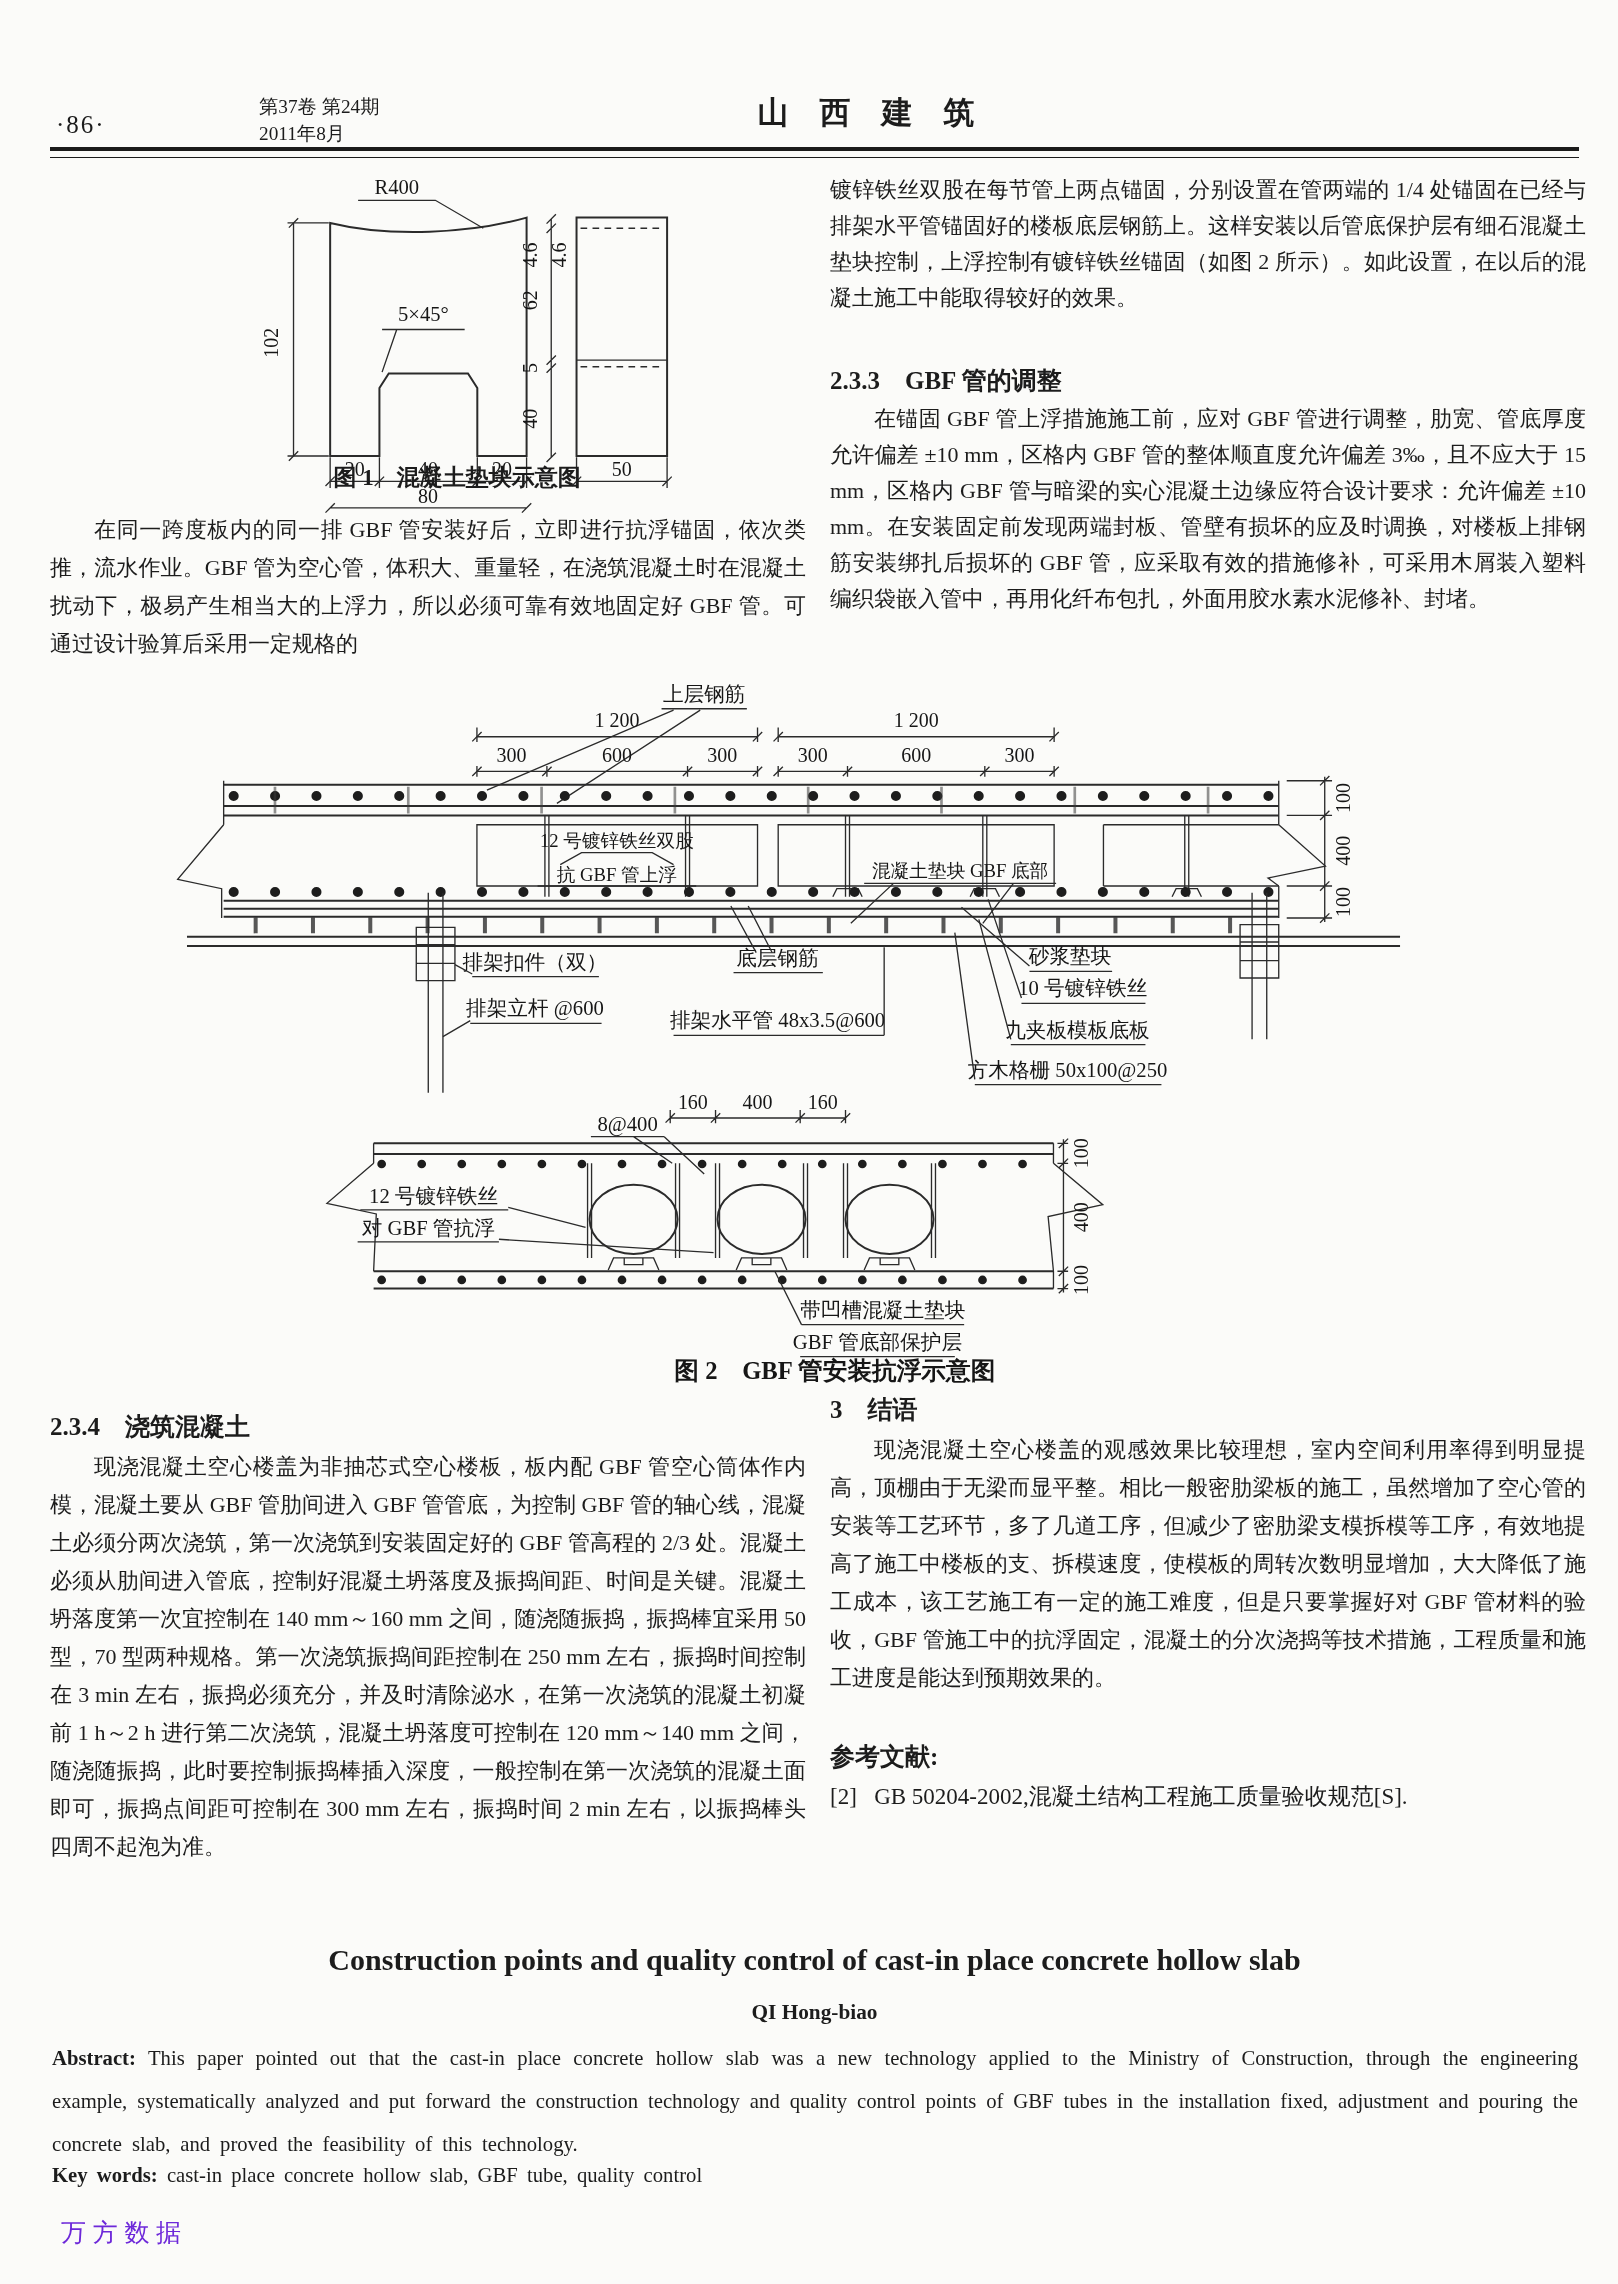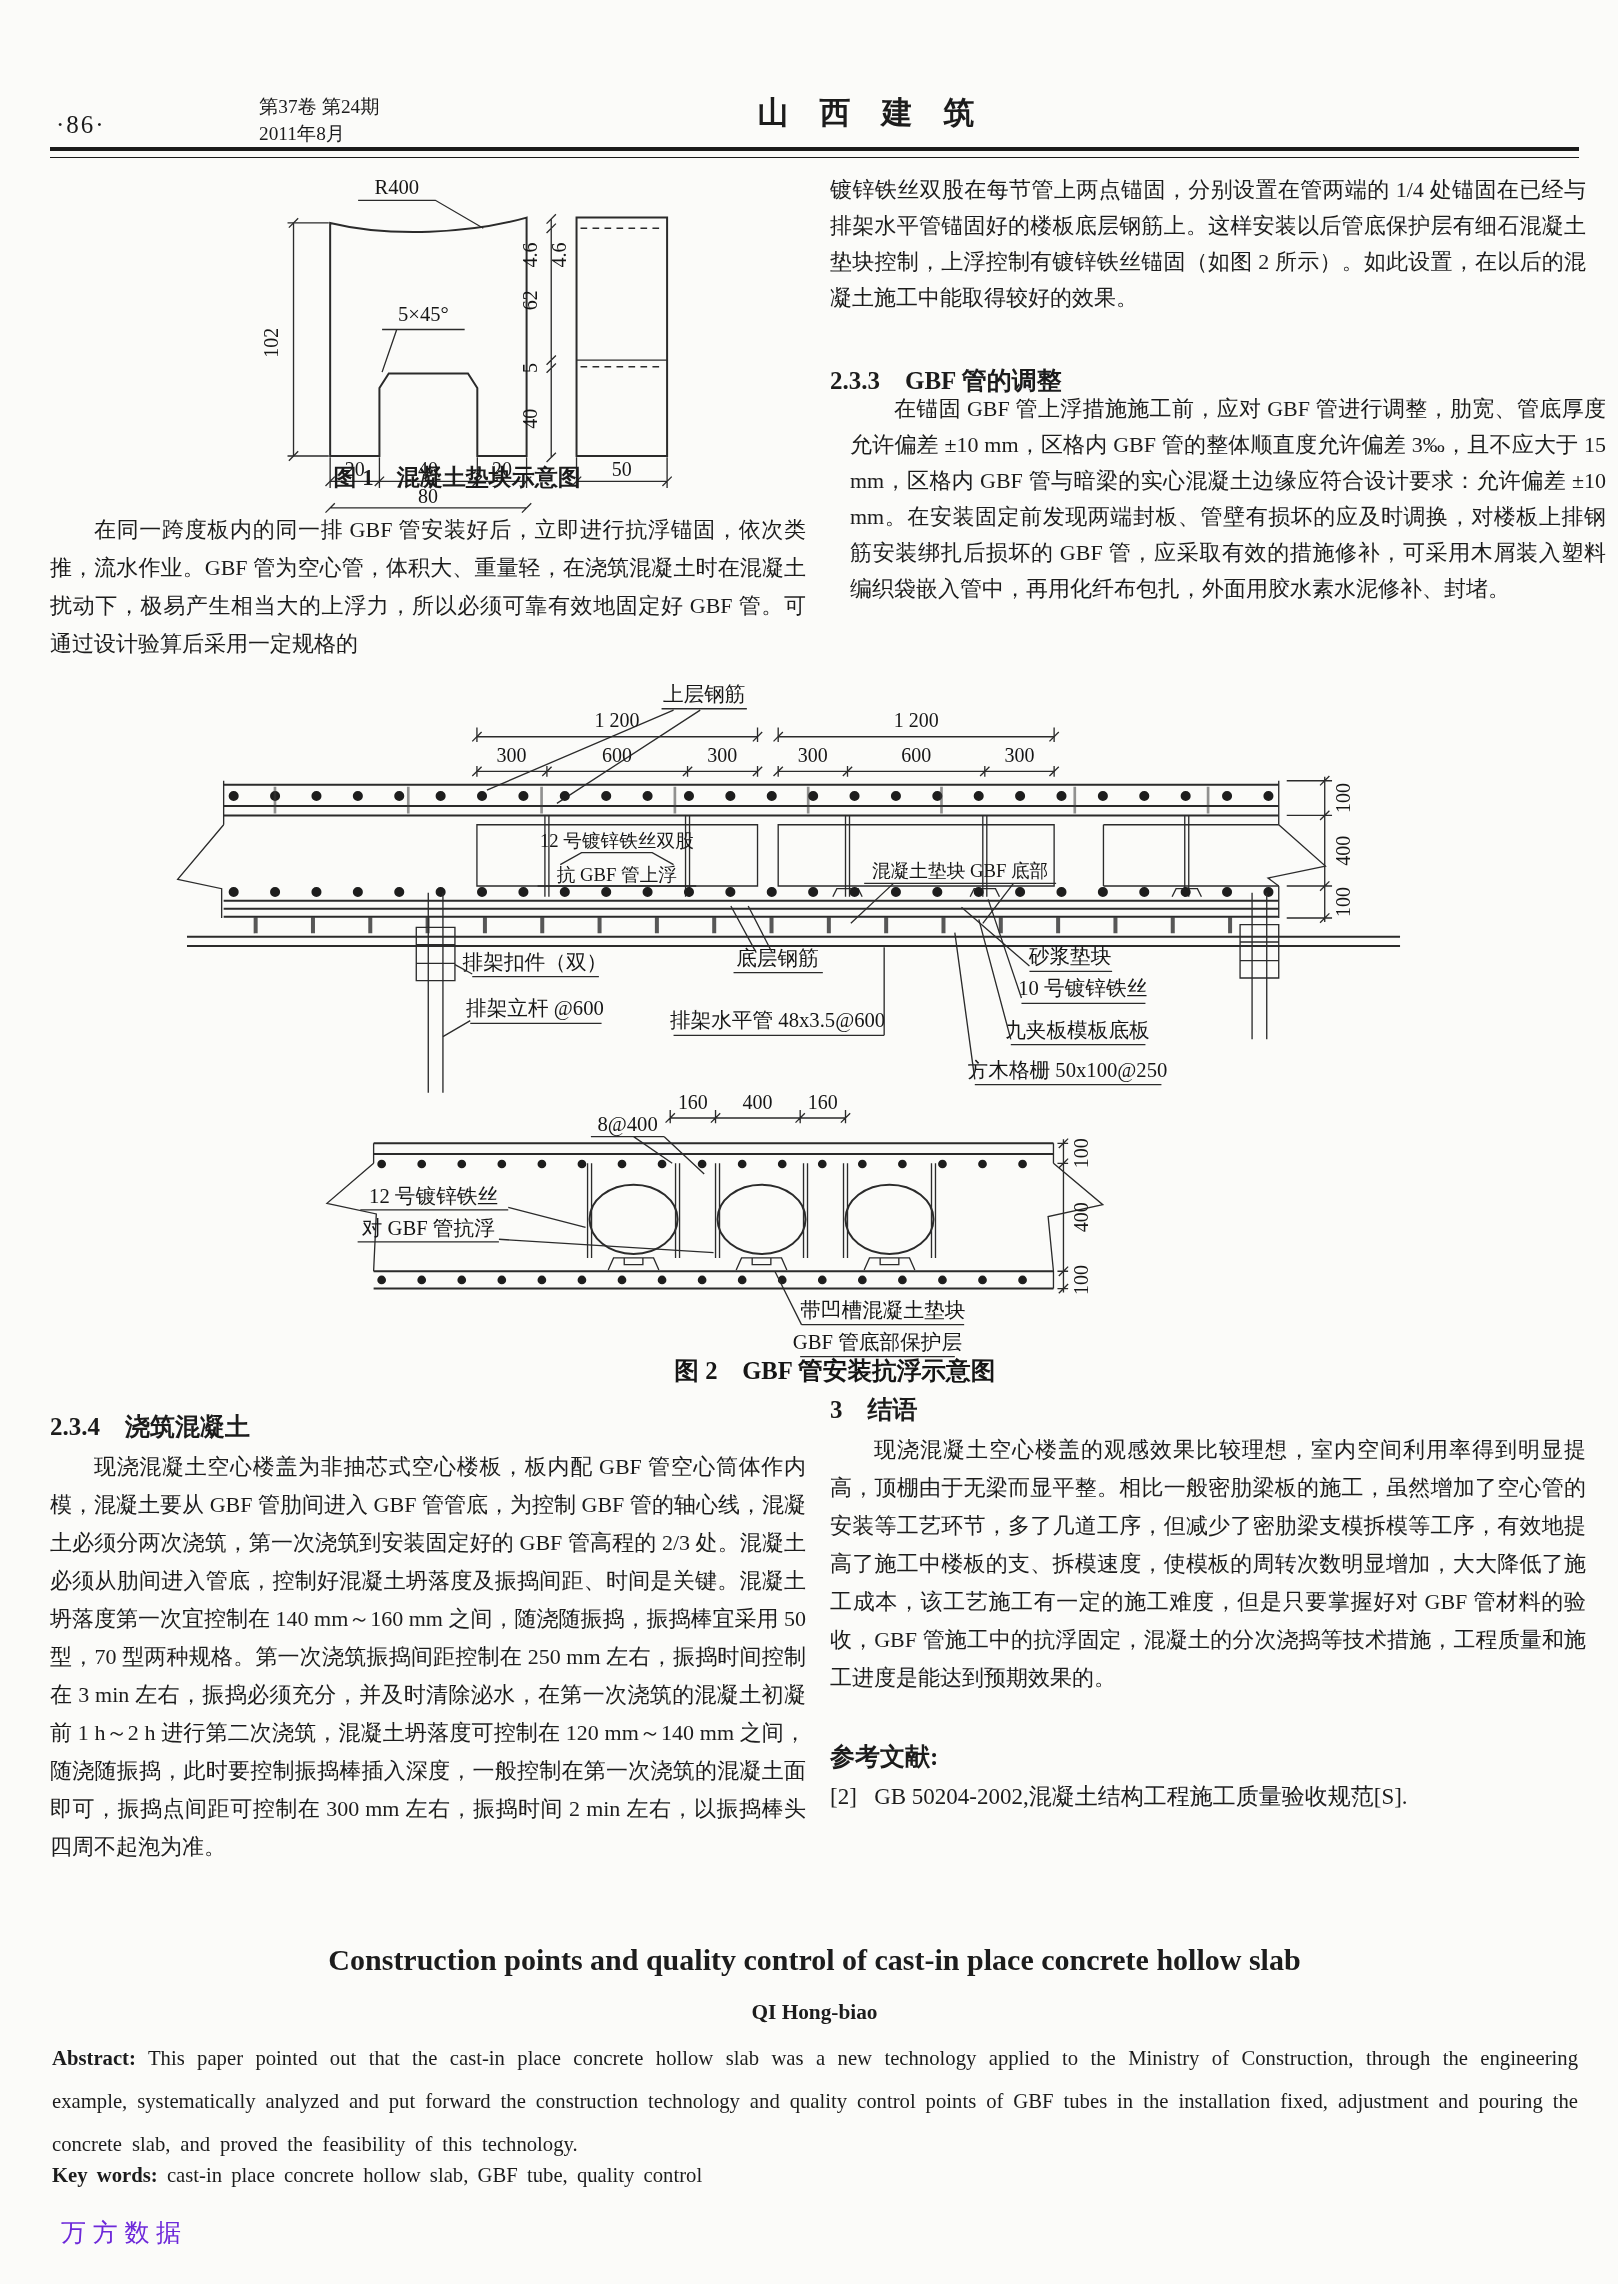--- a/index.html
+++ b/index.html
@@ -13,21 +13,21 @@
   .hdr-rule{left:50px;top:147px;width:1529px;height:6px;
             border-top:4px solid #1b1b1b;border-bottom:1.3px solid #1b1b1b;}
   .para{font-size:22px;line-height:38px;text-align:justify;}
   .indent{text-indent:2em;}
   .sechead{font-size:25px;font-weight:bold;}
   .fig-caption{font-size:23px;font-weight:bold;text-align:center;}
   .col-left{left:50px;width:756px;margin-top:17px;}
   .col-right{left:830px;width:756px;}
   .rt-para1{top:172px;line-height:36px;}
   .rt-sechead{top:364px;}
-  .rt-para2{top:391px;line-height:36px;margin-left:20px;}
+  .rt-para2{top:401px;line-height:36px;}
   .lb-sechead{top:1393px;}
   .lb-para{top:1431px;}
   .rb-sechead{top:1393px;}
   .rb-para{top:1431px;}
   .refs-label{top:1740px;font-size:25px;font-weight:bold;}
   .refs{top:1778px;font-size:23px;line-height:38px;}
   .ref{padding-left:64px;text-indent:-64px;}
   .ref-num{margin-right:17.3px;}
   .en-title{left:50px;top:1943px;width:1529px;text-align:center;
             font-size:30px;font-weight:bold;}

